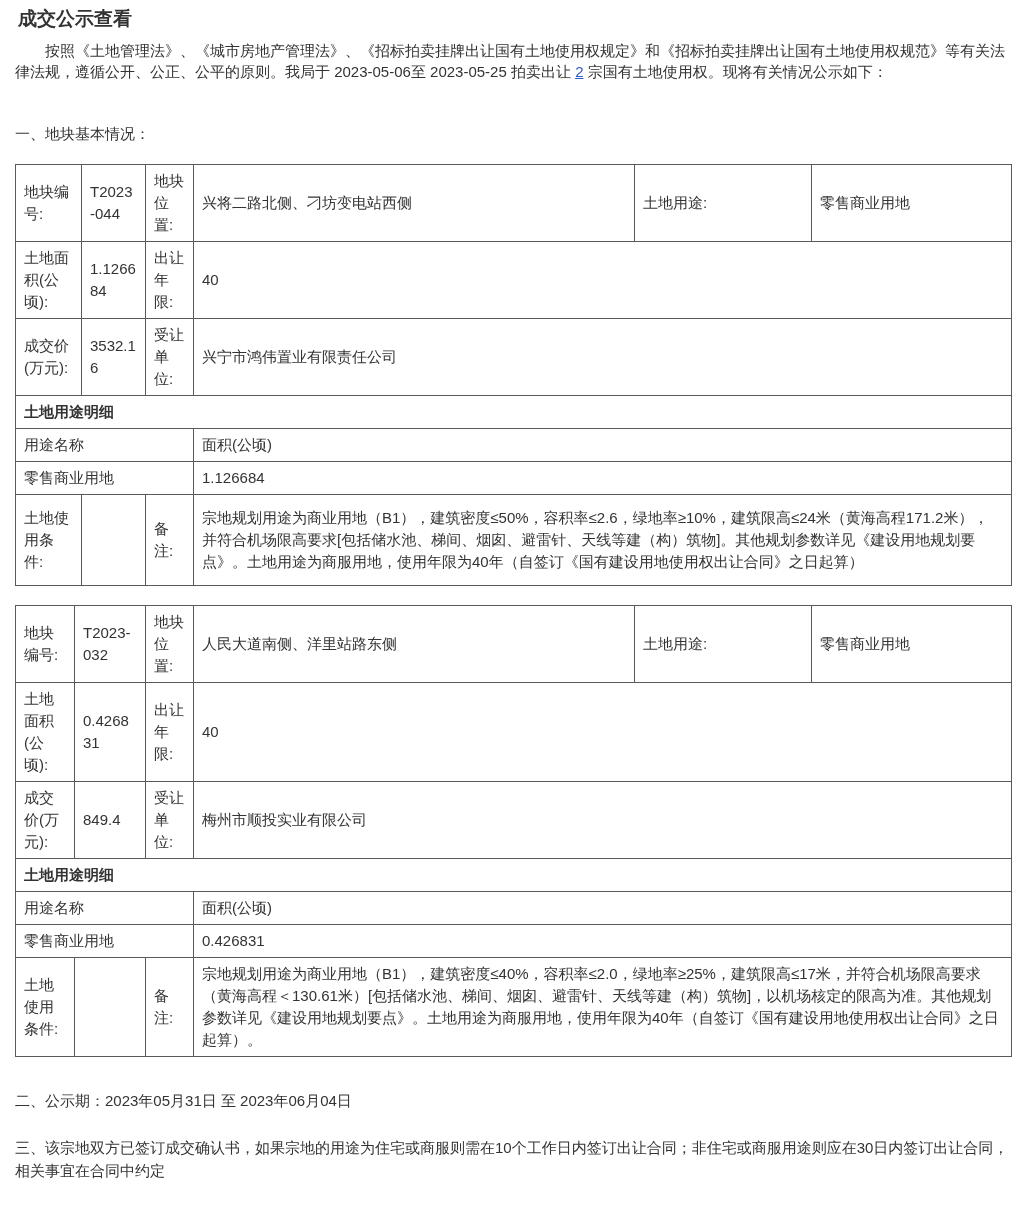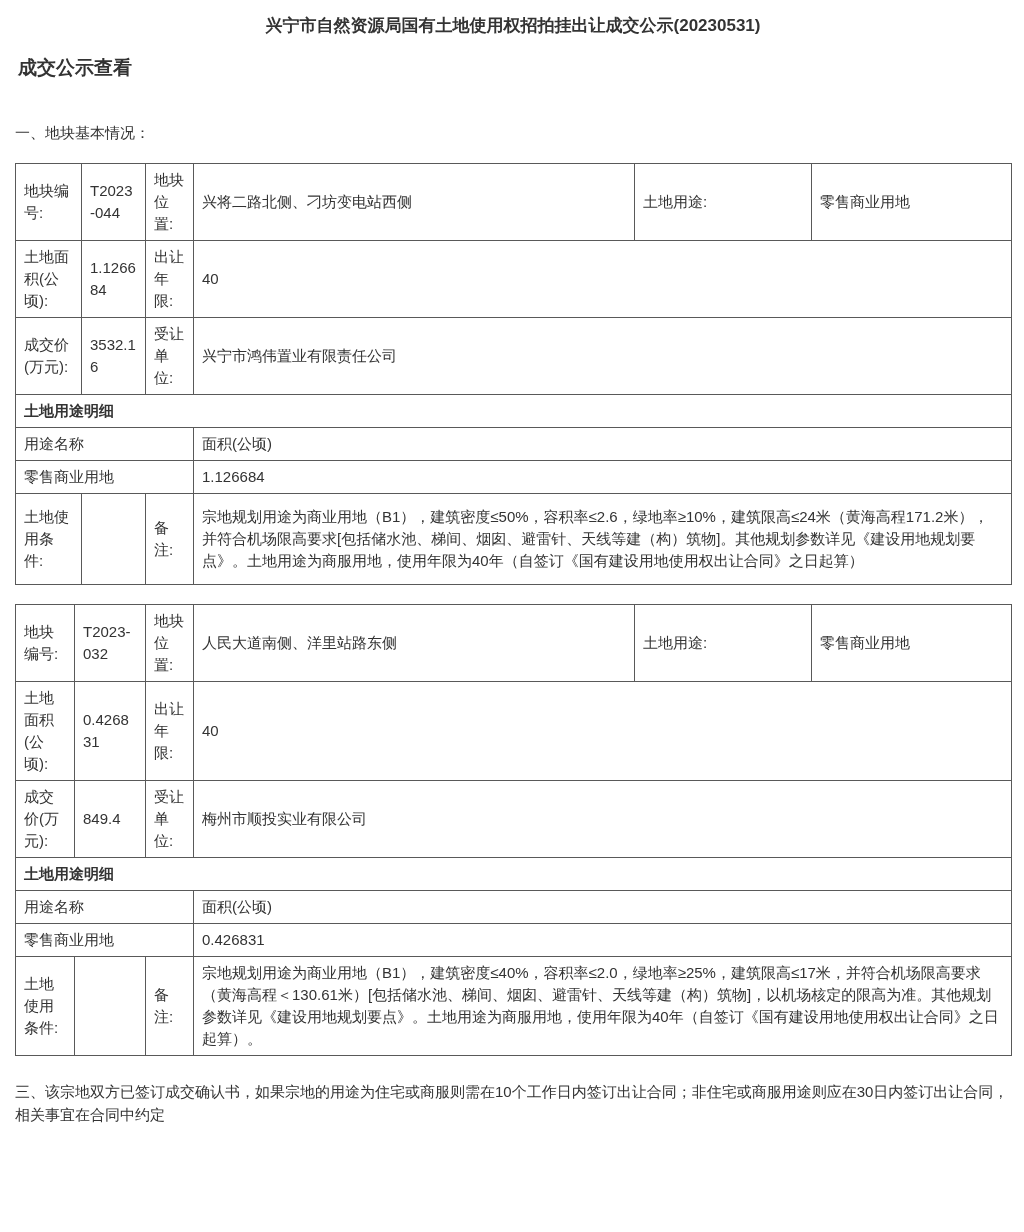--- a/index.html
+++ b/index.html
@@ -24,24 +24,24 @@
   tr.rh-b2 td{height:62px;}
   tr.rh-c td{height:14px;font-weight:bold;}
   tr.rh-d td{height:9px;}
   tr.rh-e td{height:80px;}
 </style>
 </head>
 <body>
 
 <div class="page">
 
-  <div class="doc-title">兴宁市自然资源局国有土地使用权招拍挂出让成交公示(20230531)</div>
 
   <div class="view-heading">成交公示查看</div>
 
+  <p class="intro"><span>按照《土地管理法》、《城市房地产管理法》、《招标拍卖挂牌出让国有土地使用权规定》和《招标拍卖挂牌出让国有土地使用权规范》等有关法律法规，遵循公开、公正、公平的原则。我局于 2023-05-06至 2023-05-25 拍卖出让 </span><a href="#">2</a><span> 宗国有土地使用权。现将有关情况公示如下：</span></p>
 
   <div class="section" id="sec1">一、地块基本情况：</div>
 
   <table class="parcel-table">
     <colgroup>
         <col style="width:66px">
         <col style="width:64px">
         <col style="width:48px">
         <col style="width:441px">
         <col style="width:177px">
@@ -131,15 +131,16 @@
     </tr>
     <tr class="rh-e">
       <td>土地使用条件:</td>
       <td></td>
       <td>备注:</td>
       <td colspan="3">宗地规划用途为商业用地（B1），建筑密度≤40%，容积率≤2.0，绿地率≥25%，建筑限高≤17米，并符合机场限高要求（黄海高程＜130.61米）[包括储水池、梯间、烟囱、避雷针、天线等建（构）筑物]，以机场核定的限高为准。其他规划参数详见《建设用地规划要点》。土地用途为商服用地，使用年限为40年（自签订《国有建设用地使用权出让合同》之日起算）。</td>
     </tr>
   </tbody>
     </table>
 
+  <div class="section" id="sec2">二、公示期：2023年05月31日 至 2023年06月04日</div>
   <div class="section" id="sec3">三、该宗地双方已签订成交确认书，如果宗地的用途为住宅或商服则需在10个工作日内签订出让合同；非住宅或商服用途则应在30日内签订出让合同，相关事宜在合同中约定</div>
 
 </div>
 
 </body></html>

